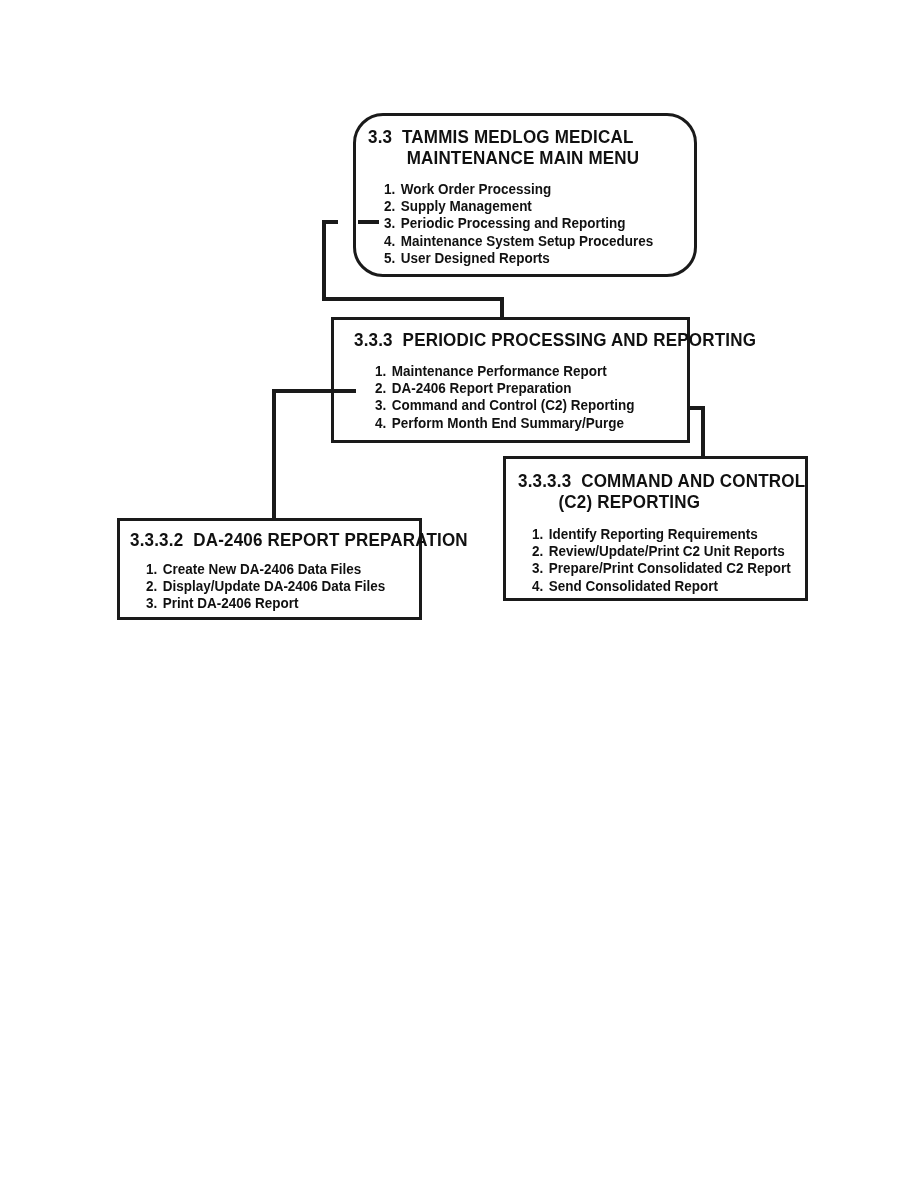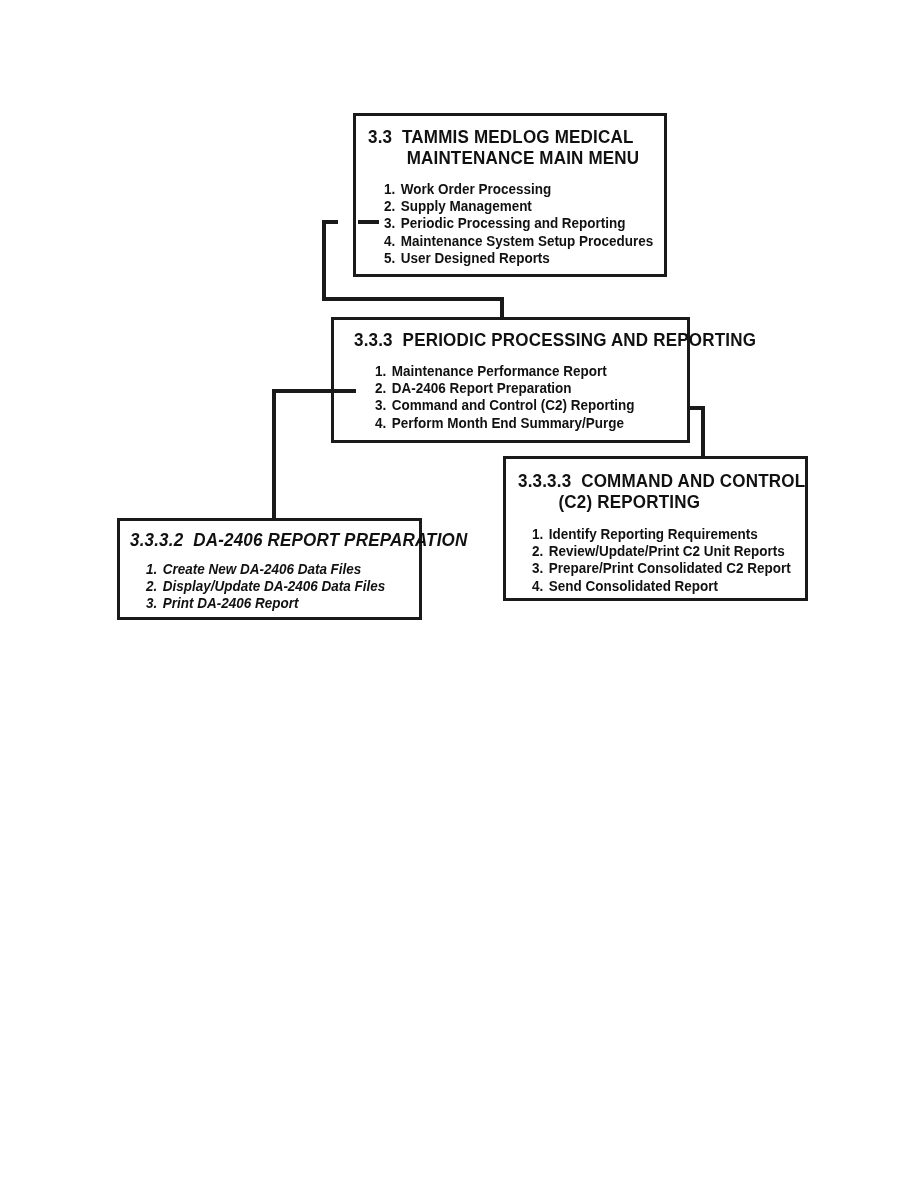--- a/index.html
+++ b/index.html
@@ -58,22 +58,23 @@
     flex: 0 0 auto;
   }
   .item .lbl {
     flex: 0 0 auto;
   }
 
   
   #box-main-menu {
     left: 353px;
     top: 113px;
-    width: 314px;
+    width: 344px;
     height: 164px;
+    border-radius: 30px;
   }
   #box-main-menu .box-title {
     font-size: 18.5px;
     line-height: 21px;
     margin: 10px 0 0 12px;
   }
   #box-main-menu .box-title .l2 {
     display: block;
     margin-left: 42px;
   }
@@ -105,21 +106,20 @@
     font-size: 14.5px;
     line-height: 17.2px;
   }
 
   
   #box-da2406 {
     left: 117px;
     top: 518px;
     width: 305px;
     height: 102px;
-    font-style: italic;
   }
   #box-da2406 .box-title {
     font-size: 18.5px;
     line-height: 21px;
     margin: 8px 0 0 10px;
   }
   #box-da2406 .item-list {
     margin: 11px 0 0 26px;
   }
   #box-da2406 .item {

